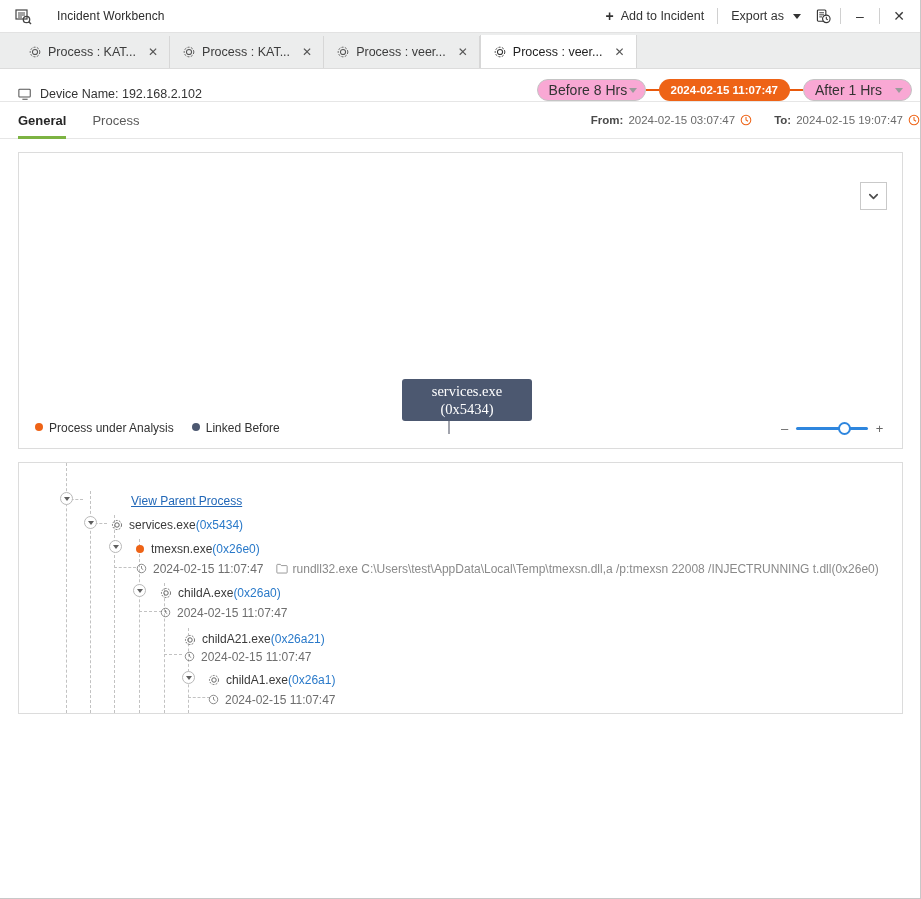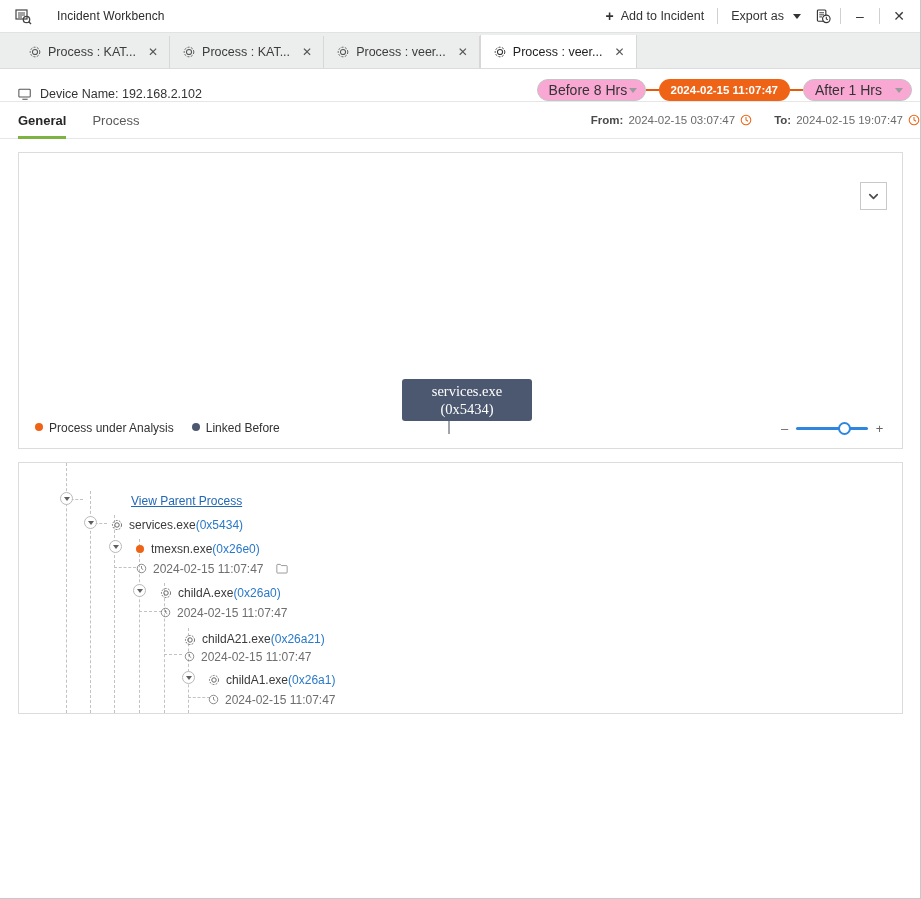--- a/index.html
+++ b/index.html
@@ -520,20 +520,21 @@
                 <circle cx="7" cy="7" r="5.4" fill="none" stroke="#7a7a7a" stroke-width="1.1"></circle>
                 <path d="M7 3.8V7l2.2 1.4" stroke="#7a7a7a" stroke-width="1.1" fill="none"></path>
               </svg>
           </span>
           <span class="ts">2024-02-15 11:07:47</span>
           <span class="ico" style="margin-left:12px;margin-right:5px;">
             <svg class="iconsvg" width="12" height="11" viewBox="0 0 14 12">
                 <path d="M1 10.5V2a.8.8 0 01.8-.8h3.3l1.1 1.4h6a.8.8 0 01.8.8v7.1a.8.8 0 01-.8.8H1.8a.8.8 0 01-.8-.8z" fill="none" stroke="#8a8a8a" stroke-width="1"></path>
               </svg>
           </span>
+          <span class="cmd" style="margin-left:0;">rundll32.exe C:\Users\test\AppData\Local\Temp\tmexsn.dll,a /p:tmexsn 22008 /INJECTRUNNING t.dll(0x26e0)</span>
         </div>
 
         <div class="exp" style="left:114px;top:121px;">
             <i></i>
           </div>
         <div class="trow" style="position:absolute;left:141px;top:120px;">
           <span class="ico">
             <svg class="iconsvg" width="12" height="12" viewBox="0 0 14 14">
                 <circle cx="7" cy="7" r="2.6" fill="none" stroke="#5d5d5d" stroke-width="1.1"></circle>
                 <circle cx="7" cy="7" r="5.3" fill="none" stroke="#5d5d5d" stroke-width="1" stroke-dasharray="2.3 1.5"></circle>

